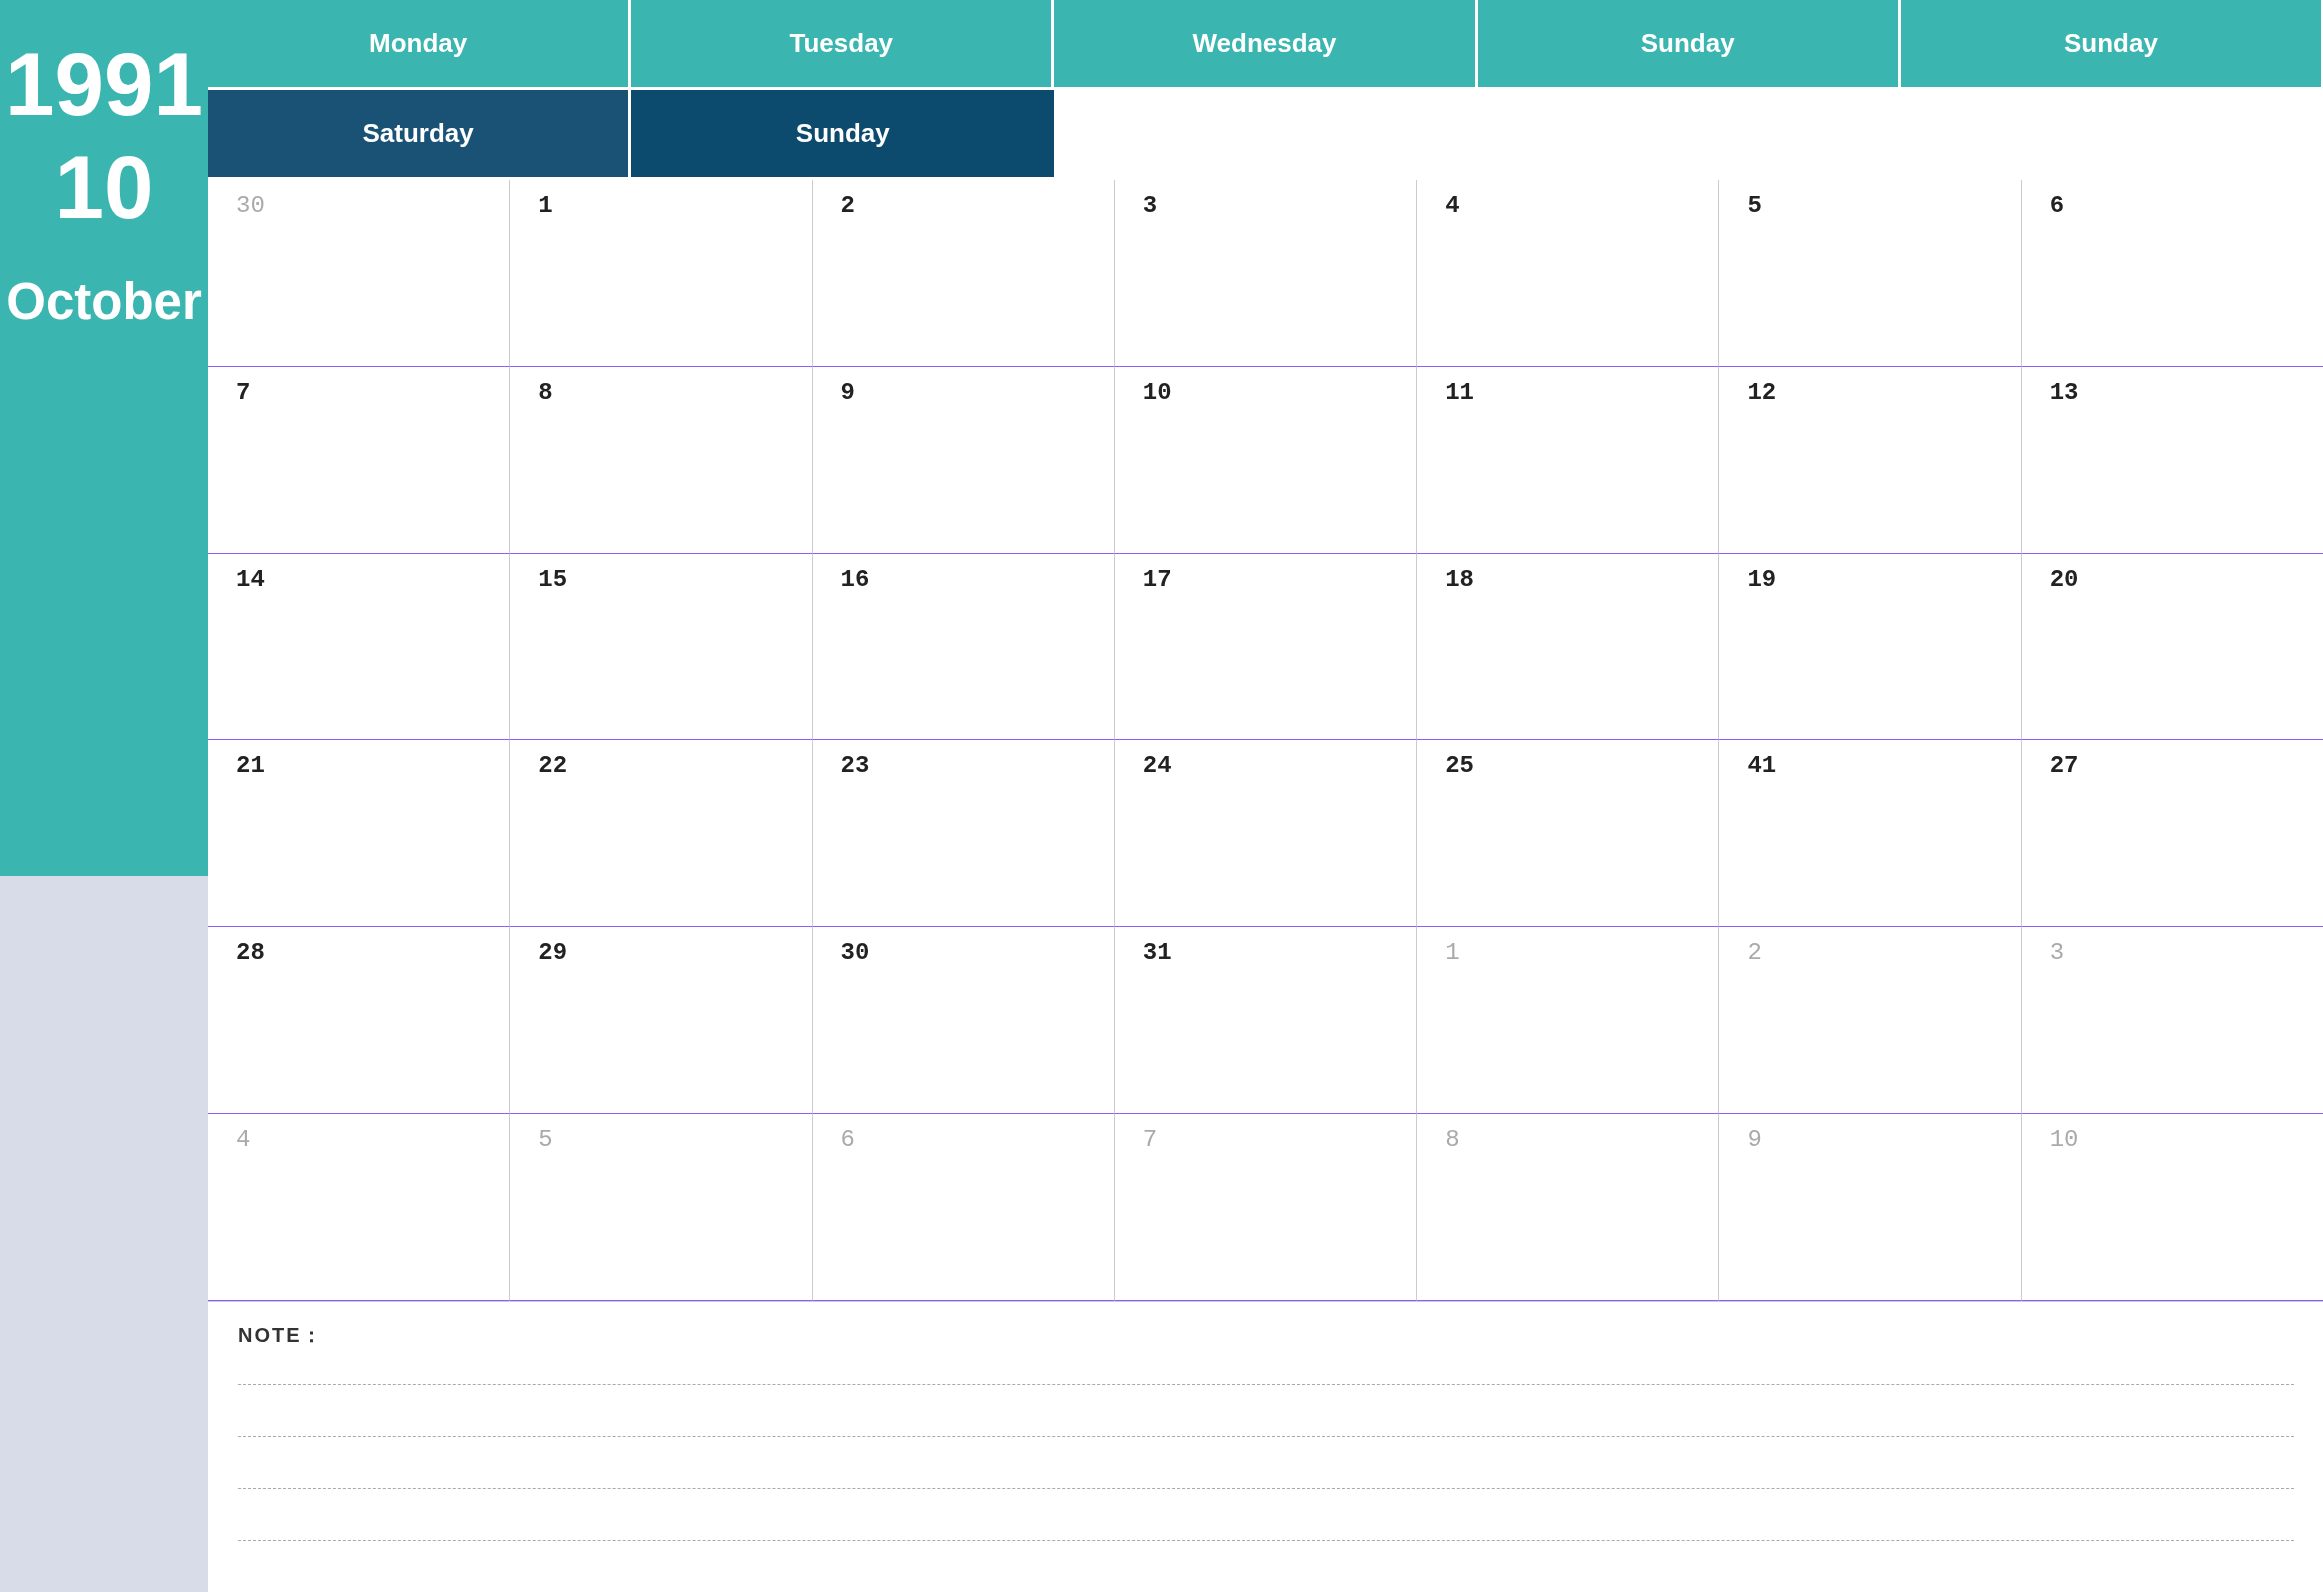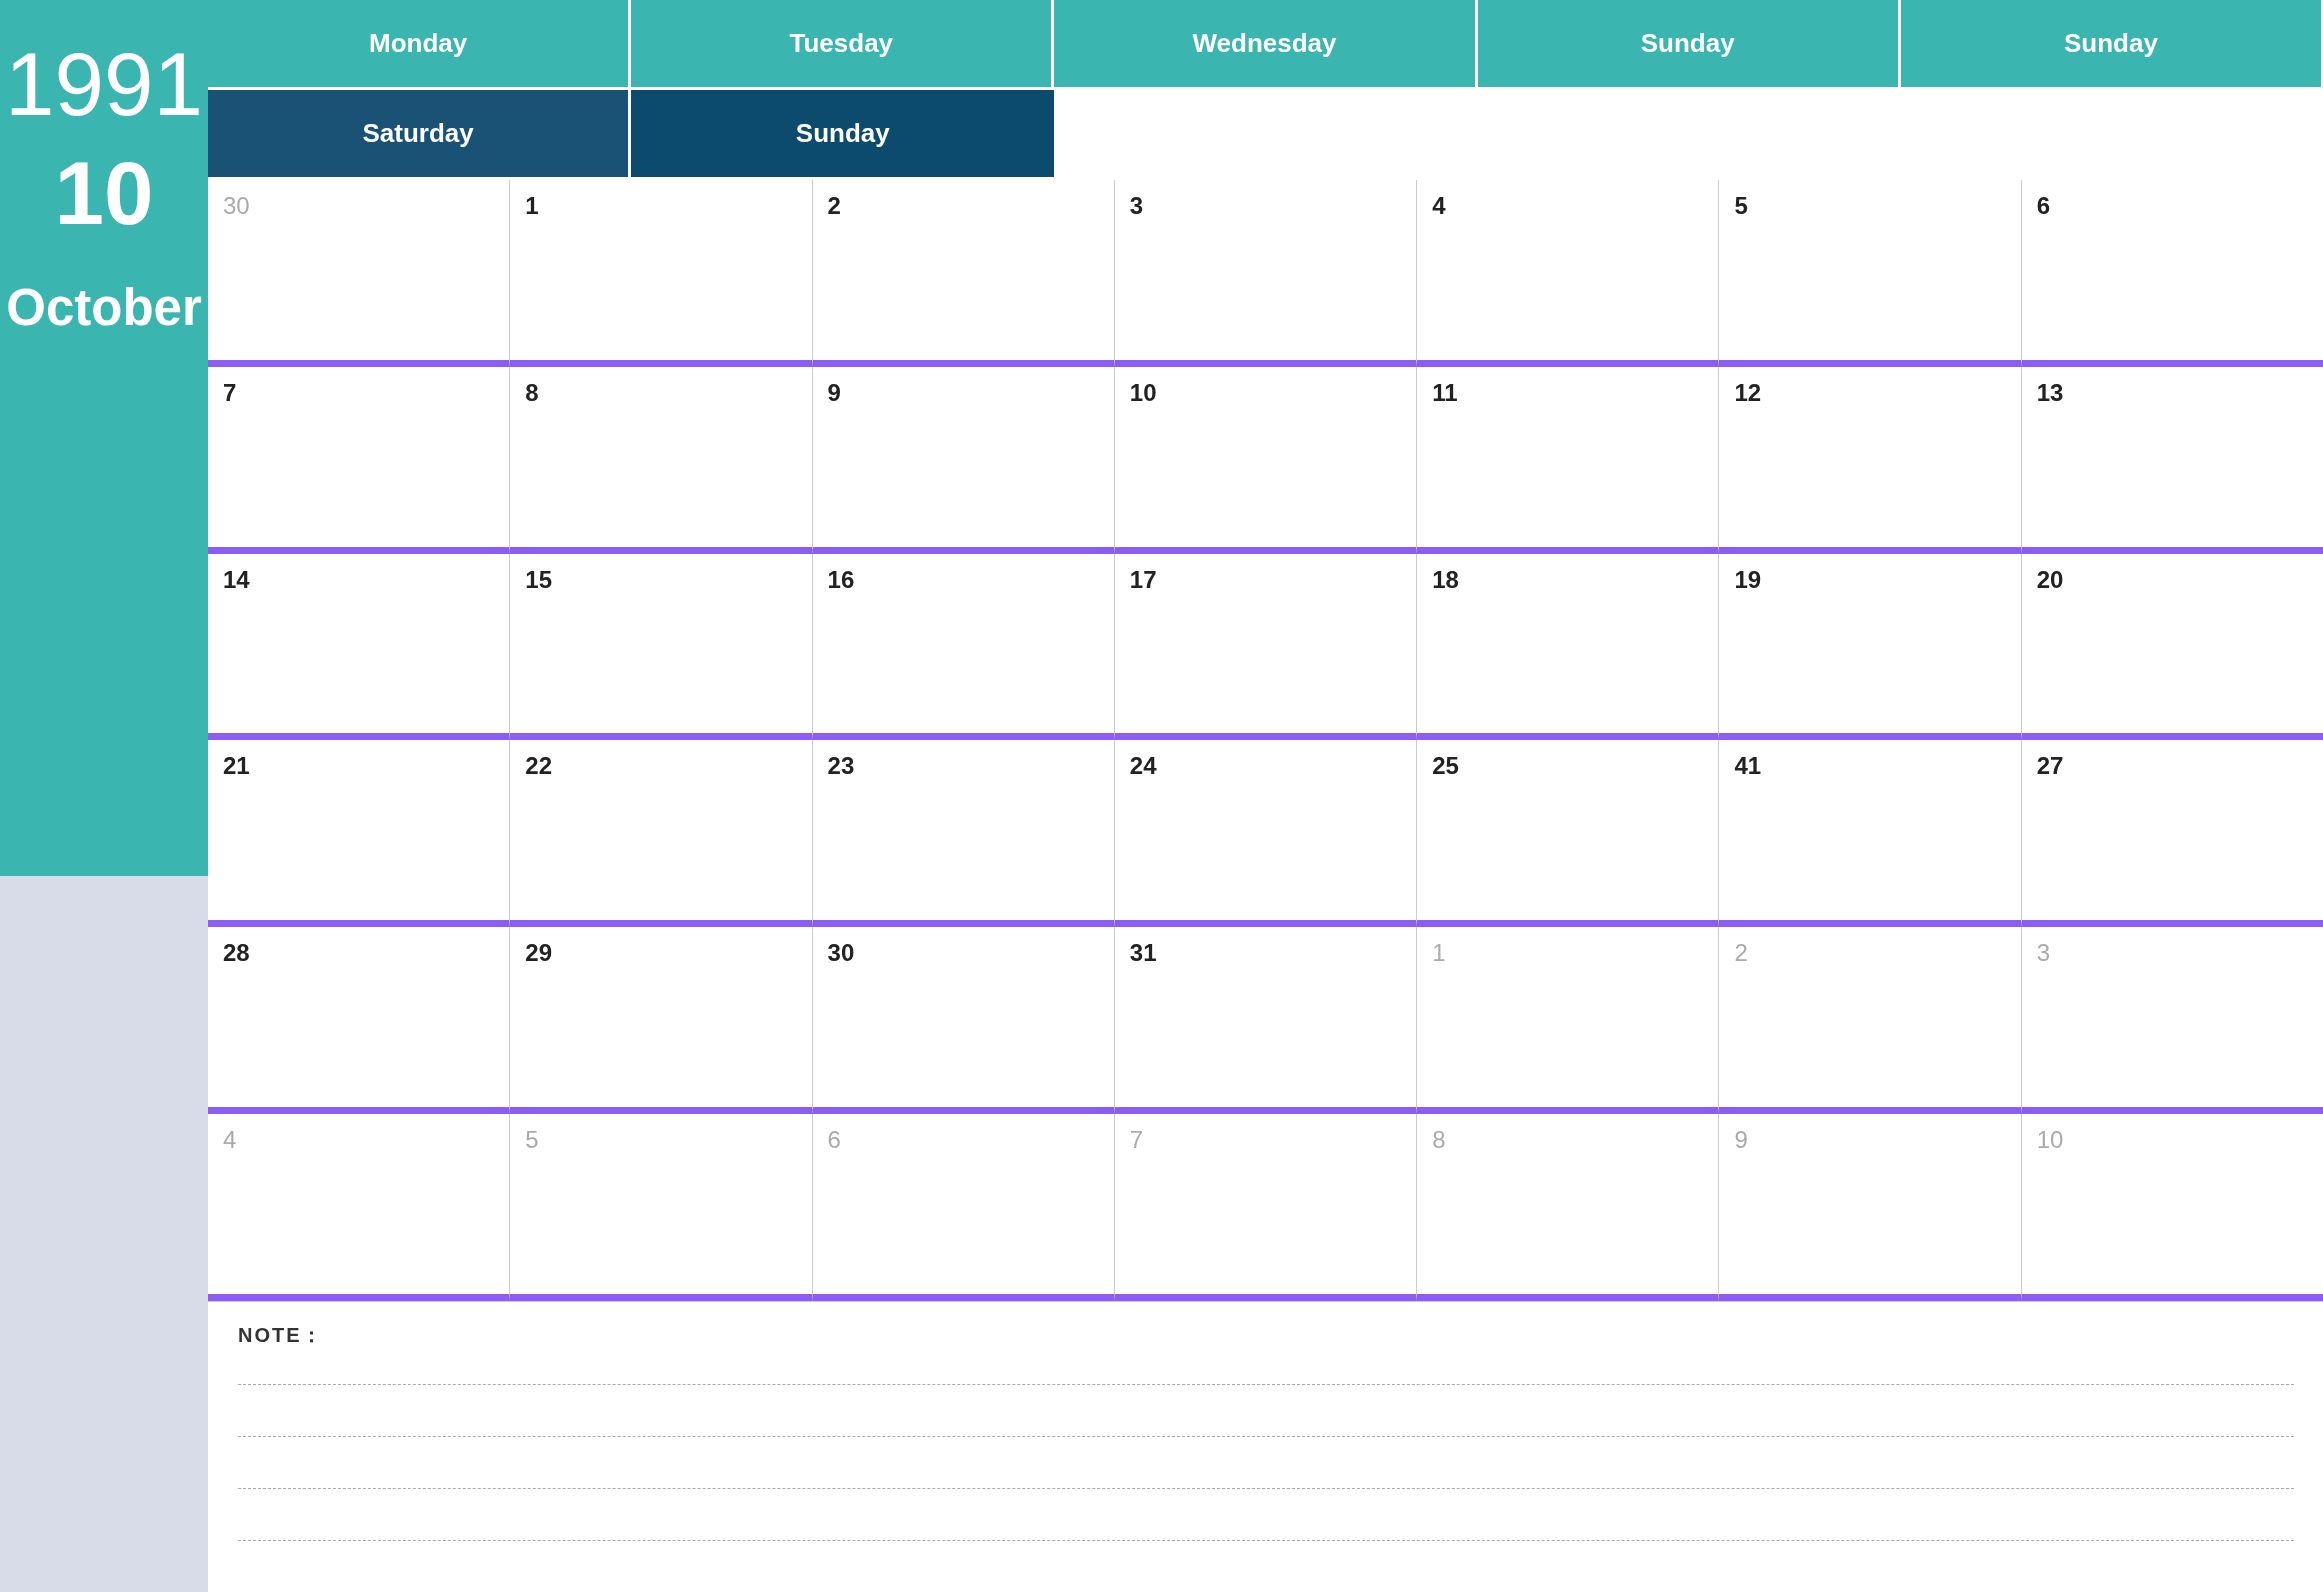--- a/index.html
+++ b/index.html
@@ -29,23 +29,23 @@
       flex-direction: column;
       align-items: center;
       justify-content: flex-start;
       padding-top: 40px;
       flex-shrink: 0;
     }
 
     .sidebar-year {
       color: white;
       font-size: 89px;
-      font-weight: normal;
+      font-weight: bold;
       line-height: 1;
-      margin-bottom: 20px;
+      margin-bottom: 14px;
     }
 
     .sidebar-month-num {
       color: white;
       font-size: 89px;
       font-weight: bold;
       line-height: 1;
       margin-bottom: 40px;
     }
 
@@ -92,25 +92,26 @@
     }
 
     .calendar-grid {
       display: grid;
       grid-template-columns: repeat(7, 1fr);
       flex: 1;
     }
 
     .day-cell {
       border-right: 1px solid #ccc;
-      border-bottom: 7px solid #8b5cf6;
+      border-bottom: 1px solid #8b5cf6;
       min-height: 153px;
-      padding: 12px 15px;
+      padding: 12px 28px;
       background: white;
       position: relative;
+      font-family: Liberation Mono, monospace;
     }
 
     .day-cell:nth-child(7n) {
       border-right: none;
     }
 
     .day-number {
       font-size: 24px;
       font-weight: bold;
       color: #222;

